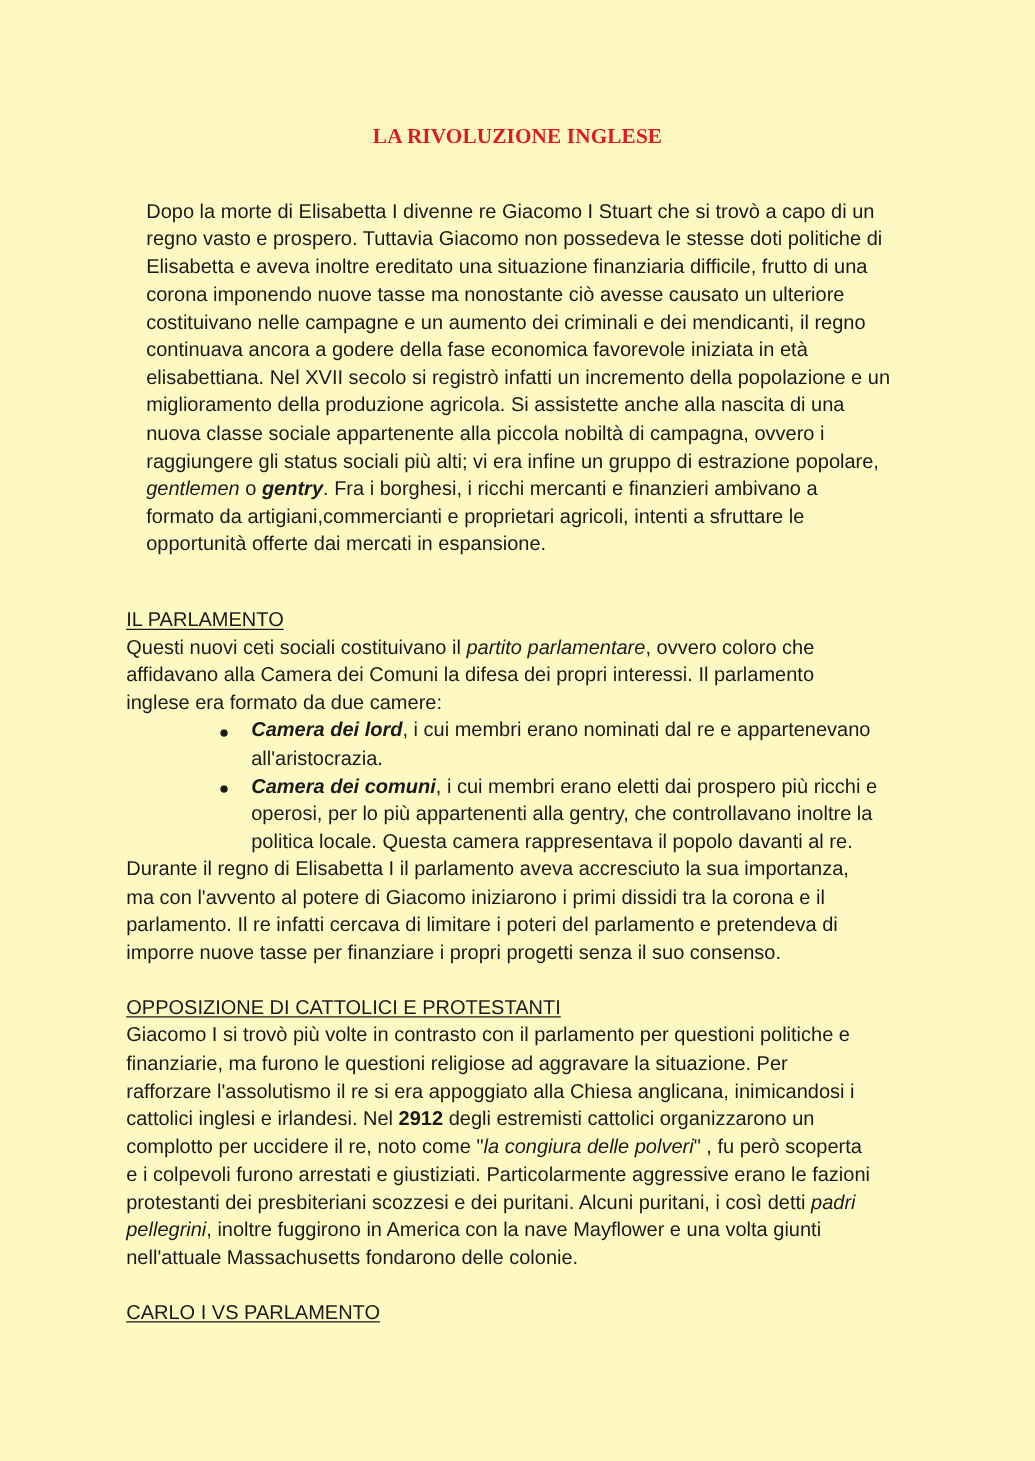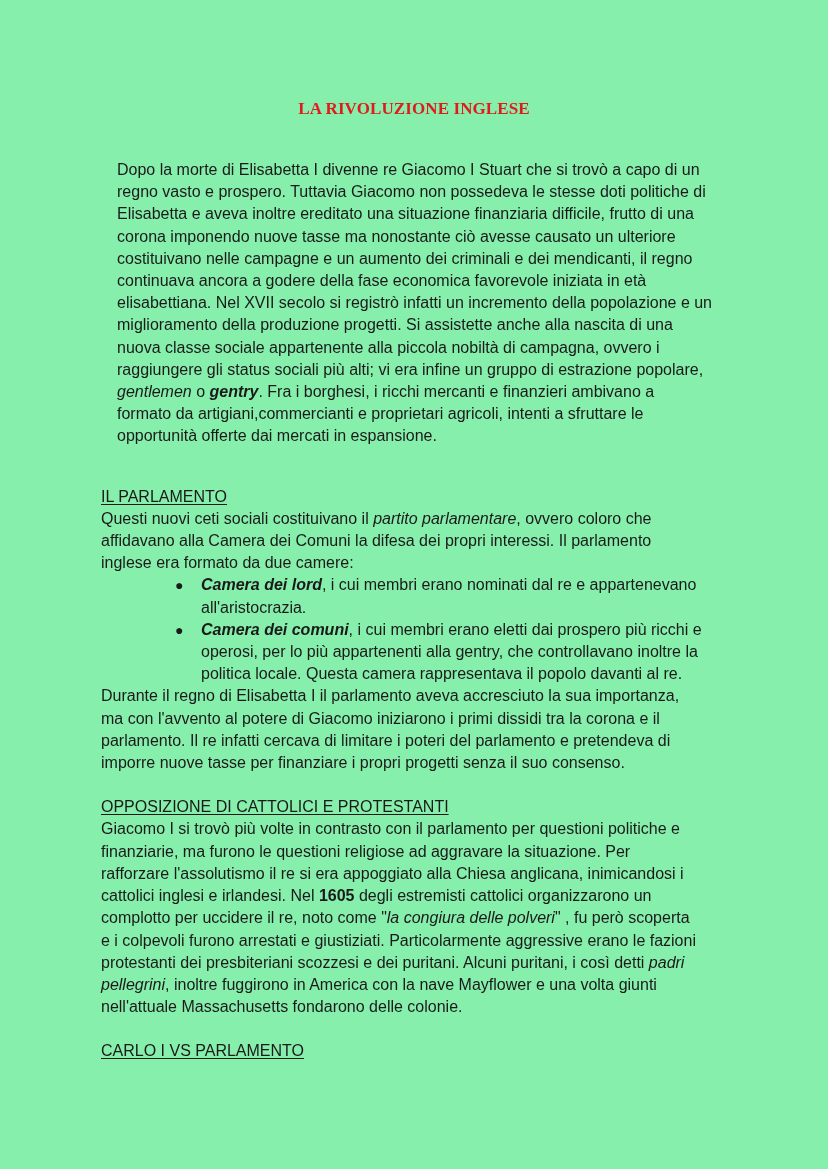--- a/index.html
+++ b/index.html
@@ -11,21 +11,21 @@
       width: 828px;
       height: 1169px;
       position: relative;
       overflow: hidden;
     }
     .page {
       position: absolute;
       left: 0; top: 0;
       width: 828px;
       height: 1169px;
-      background: #86efac;
+      background: #fef9c3;
     }
     .title {
       position: absolute;
       top: 99px;
       left: 0;
       width: 828px;
       text-align: center;
       font-family: "Liberation Serif", serif;
       font-weight: bold;
       font-size: 17px;
@@ -81,21 +81,21 @@
   <div class="content">
 
     <p class="para">
       <span class="line">Dopo la morte di Elisabetta I divenne re Giacomo I Stuart che si trovò a capo di un</span>
       <span class="line">regno vasto e prospero. Tuttavia Giacomo non possedeva le stesse doti politiche di</span>
       <span class="line">Elisabetta e aveva inoltre ereditato una situazione finanziaria difficile, frutto di una</span>
       <span class="line">corona imponendo nuove tasse ma nonostante ciò avesse causato un ulteriore</span>
       <span class="line">costituivano nelle campagne e un aumento dei criminali e dei mendicanti, il regno</span>
       <span class="line">continuava ancora a godere della fase economica favorevole iniziata in età</span>
       <span class="line">elisabettiana. Nel XVII secolo si registrò infatti un incremento della popolazione e un</span>
-      <span class="line">miglioramento della produzione progetti. Si assistette anche alla nascita di una</span>
+      <span class="line">miglioramento della produzione agricola. Si assistette anche alla nascita di una</span>
       <span class="line">nuova classe sociale appartenente alla piccola nobiltà di campagna, ovvero i</span>
       <span class="line">raggiungere gli status sociali più alti; vi era infine un gruppo di estrazione popolare,</span>
       <span class="line"><em>gentlemen</em><span> o </span><span class="bi">gentry</span><span>. Fra i borghesi, i ricchi mercanti e finanzieri ambivano a</span></span>
       <span class="line">formato da artigiani,commercianti e proprietari agricoli, intenti a sfruttare le</span>
       <span class="line">opportunità offerte dai mercati in espansione.</span>
     </p>
 
     <div class="gap"></div>
 
     <div>
@@ -124,21 +124,21 @@
       <span class="line">imporre nuove tasse per finanziare i propri progetti senza il suo consenso.</span>
     </div>
 
     <div class="gap"></div>
 
     <div>
       <span class="heading">OPPOSIZIONE DI CATTOLICI E PROTESTANTI</span>
       <span class="line">Giacomo I si trovò più volte in contrasto con il parlamento per questioni politiche e</span>
       <span class="line">finanziarie, ma furono le questioni religiose ad aggravare la situazione. Per</span>
       <span class="line">rafforzare l'assolutismo il re si era appoggiato alla Chiesa anglicana, inimicandosi i</span>
-      <span class="line"><span>cattolici inglesi e irlandesi. Nel </span><b>1605</b><span> degli estremisti cattolici organizzarono un</span></span>
+      <span class="line"><span>cattolici inglesi e irlandesi. Nel </span><b>2912</b><span> degli estremisti cattolici organizzarono un</span></span>
       <span class="line"><span>complotto per uccidere il re, noto come "</span><em>la congiura delle polveri</em><span>" , fu però scoperta</span></span>
       <span class="line">e i colpevoli furono arrestati e giustiziati. Particolarmente aggressive erano le fazioni</span>
       <span class="line"><span>protestanti dei presbiteriani scozzesi e dei puritani. Alcuni puritani, i così detti </span><em>padri</em></span>
       <span class="line"><em>pellegrini</em><span>, inoltre fuggirono in America con la nave Mayflower e una volta giunti</span></span>
       <span class="line">nell'attuale Massachusetts fondarono delle colonie.</span>
     </div>
 
     <div class="gap"></div>
 
     <div>

